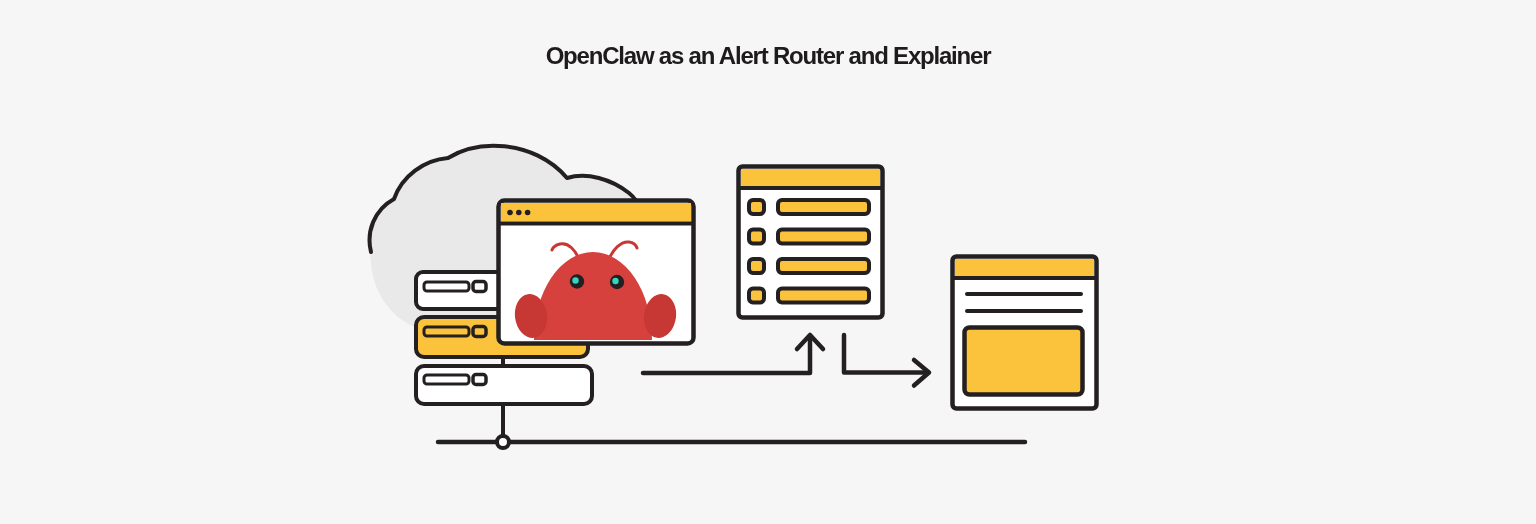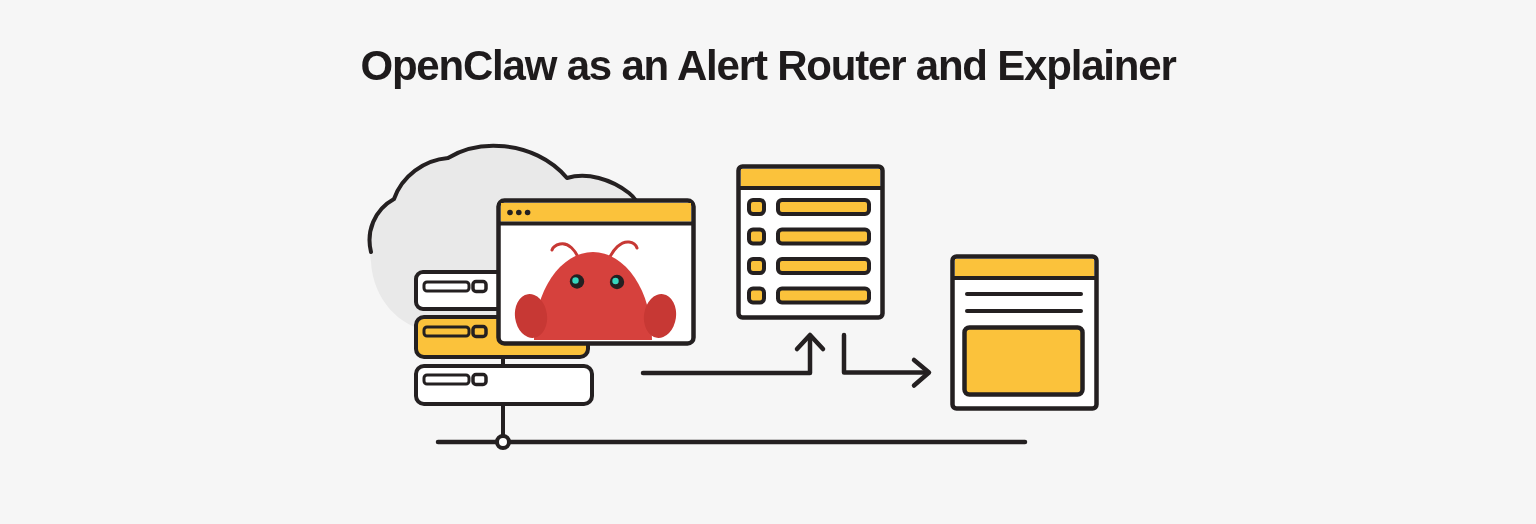--- a/index.html
+++ b/index.html
@@ -3,21 +3,21 @@
 <meta charset="utf-8">
 <style>
   html,body{margin:0;padding:0;background:var(--bg,#F6F6F6);}
   .stage{
     position:relative;width:1536px;height:524px;overflow:hidden;
     background:var(--bg,#F6F6F6);
     font-family:"Liberation Sans", sans-serif;
   }
   .title{
     position:absolute;left:0;right:0;top:42px;text-align:center;
-    font-size:42px;font-weight:700;letter-spacing:-1.2px;
+    font-size:24px;font-weight:700;letter-spacing:-1.2px;
     color:var(--title,#1E1B1C);
   }
   .art{position:absolute;left:0;top:0;}
   
   .s-ink{stroke:var(--ink,#242021);}
   .f-ink{fill:var(--ink,#242021);}
   .f-white{fill:var(--white,#FFFFFF);}
   .f-yellow{fill:var(--yellow,#FBC23B);}
   .f-cloud{fill:var(--cloud,#E9E9E9);}
   .f-red{fill:var(--red,#D6413D);}

